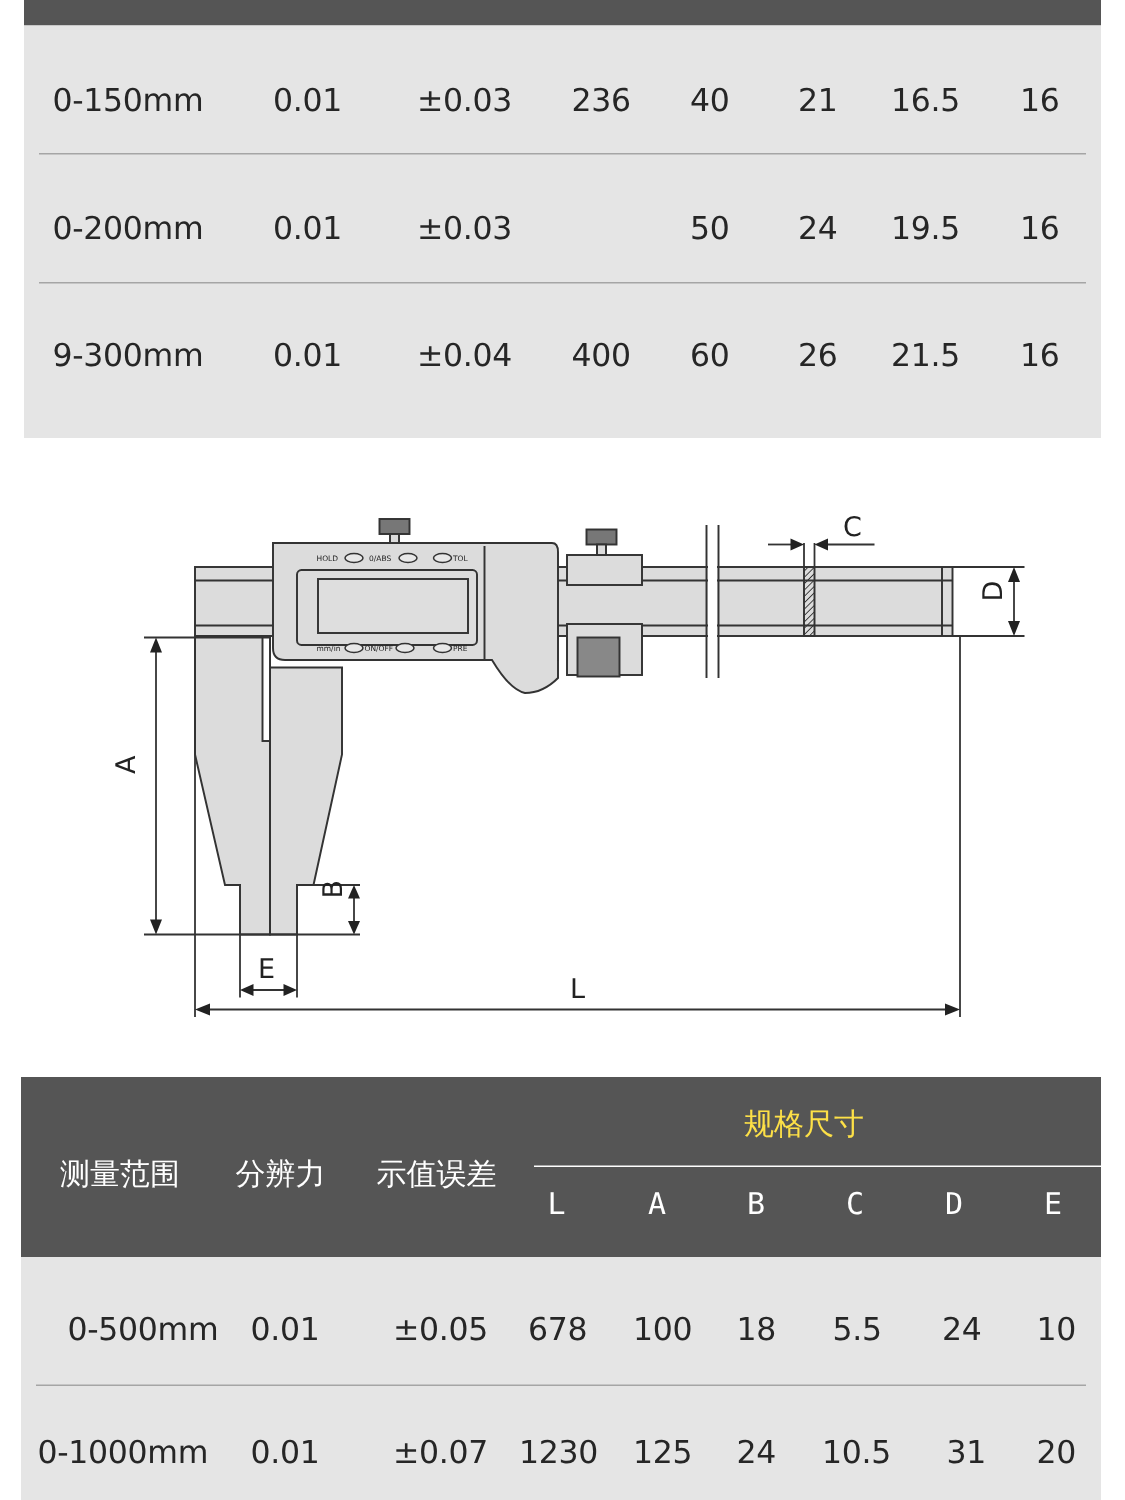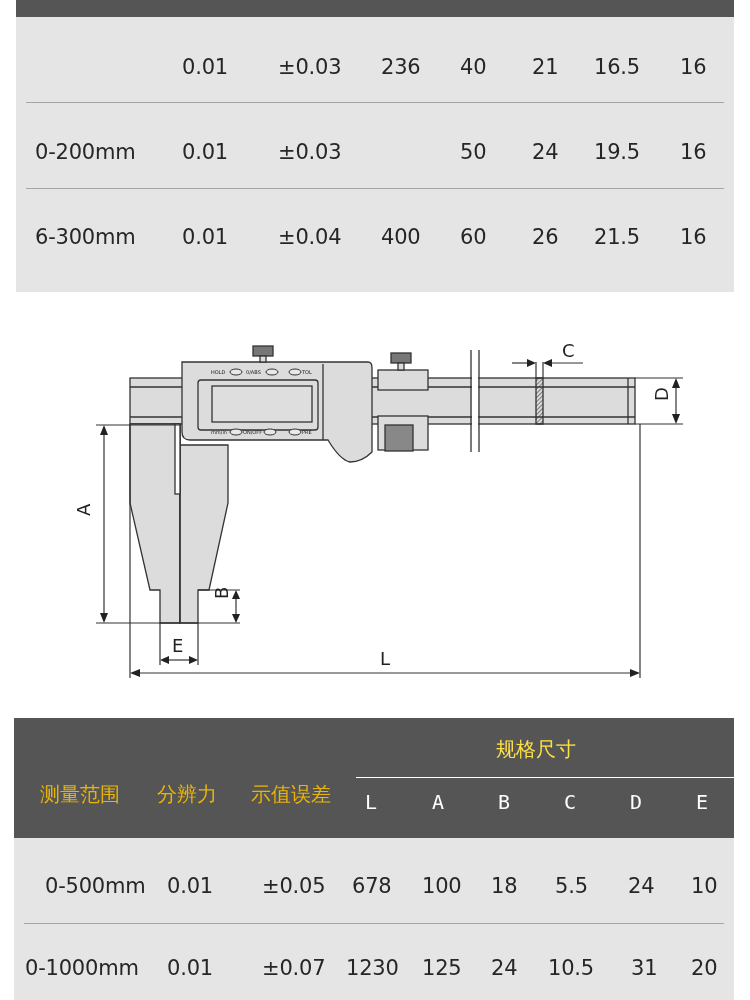--- a/index.html
+++ b/index.html
@@ -13,55 +13,56 @@
   .row { position: absolute; left: 0; width: 718px; height: 85px; }
   .row .cell { position: absolute; top: 0; height: 85px; line-height: 85px; font-size: 21px;
                color: #262626; white-space: nowrap; letter-spacing: -0.2px; }
   .row-divider { position: absolute; left: 10px; width: 698px; height: 1px; background: #a5a5a5; }
 
   
   .diagram { left: 0; top: 320px; width: 750px; height: 390px; }
 
   
   .bottom-header { left: 14px; top: 718px; width: 720px; height: 120px; background: #555555; color: #fff; }
-  .hdr-cn { position: absolute; top: 16px; height: 84px; line-height: 120px; font-size: 20px; color: #eab308; white-space: nowrap; }
+  .hdr-cn { position: absolute; top: 4px; height: 84px; line-height: 120px; font-size: 20px; color: #ffffff; white-space: nowrap; }
   .hdr-spec { position: absolute; left: 482px; top: 18px; font-size: 20px; color: #fde047; }
   .hdr-line { position: absolute; left: 342px; top: 59px; width: 378px; height: 1px; background: #ffffff; }
   .hdr-letter { position: absolute; top: 72px; font-size: 20px; color: #fff; font-family: "DejaVu Sans Mono", "Liberation Mono", monospace; }
 
   .bottom-body { left: 14px; top: 838px; width: 720px; height: 162px; background: #e5e5e5; }
   .brow .cell { position: absolute; top: 0; height: 85px; line-height: 85px; font-size: 21px; color: #262626; white-space: nowrap; }
 </style>
 </head>
 <body>
 
 <div class="abs top-header-bar"></div>
 <div class="abs top-body">
   <div class="row" style="top:8px;">
+    <span class="cell" style="left:19px;">0-150mm</span>
     <span class="cell" style="left:166px;">0.01</span>
     <span class="cell" style="left:262px;">±0.03</span>
     <span class="cell" style="left:365px;">236</span>
     <span class="cell" style="left:444px;">40</span>
     <span class="cell" style="left:516px;">21</span>
     <span class="cell" style="left:578px;">16.5</span>
     <span class="cell" style="left:664px;">16</span>
   </div>
   <div class="row-divider" style="top:85px;"></div>
   <div class="row" style="top:93px;padding-left:12px;">
     <span class="cell" style="left:19px;">0-200mm</span>
     <span class="cell" style="left:166px;">0.01</span>
     <span class="cell" style="left:262px;">±0.03</span>
     <span class="cell" style="left:444px;">50</span>
     <span class="cell" style="left:516px;">24</span>
     <span class="cell" style="left:578px;">19.5</span>
     <span class="cell" style="left:664px;">16</span>
   </div>
   <div class="row-divider" style="top:171px;"></div>
   <div class="row" style="top:178px;">
-    <span class="cell" style="left:19px;">6-300mm</span>
+    <span class="cell" style="left:19px;">9-300mm</span>
     <span class="cell" style="left:166px;">0.01</span>
     <span class="cell" style="left:262px;">±0.04</span>
     <span class="cell" style="left:365px;">400</span>
     <span class="cell" style="left:444px;text-align:center;">60</span>
     <span class="cell" style="left:516px;">26</span>
     <span class="cell" style="left:578px;">21.5</span>
     <span class="cell" style="left:664px;">16</span>
   </div>
 </div>
 

